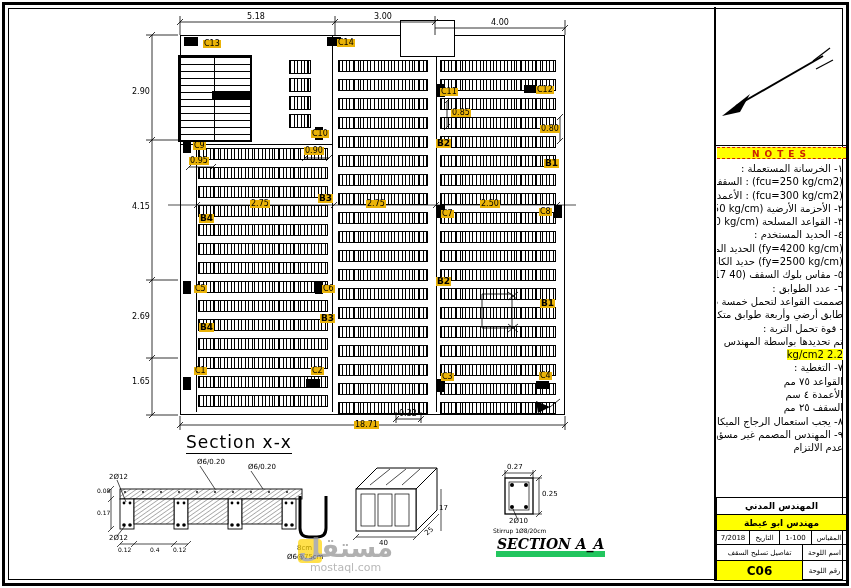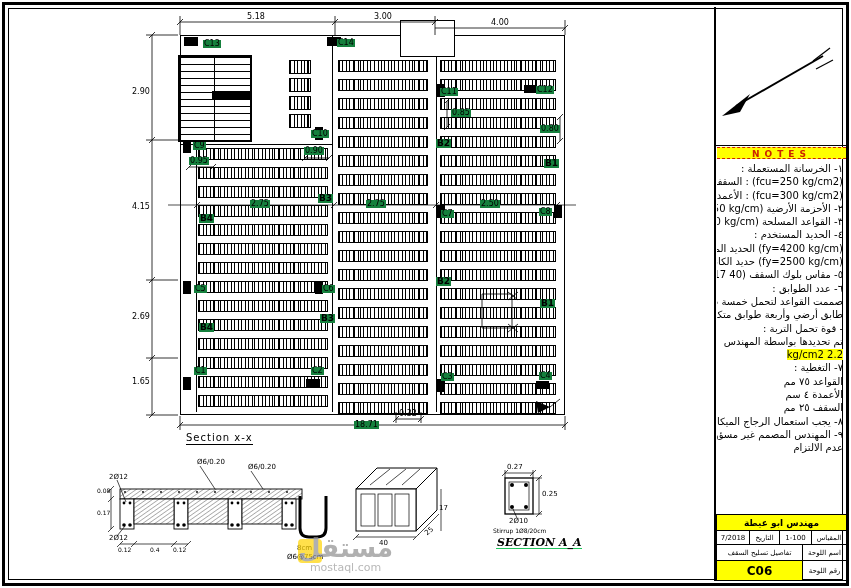--- a/index.html
+++ b/index.html
@@ -14,28 +14,28 @@
       repeating-linear-gradient(90deg,transparent 0 15px,#000 15px 16px,#fff 16px 19px,#000 19px 20px),
       repeating-linear-gradient(90deg,#000 0 1px,transparent 1px 3.5px);}
   .mini-block{position:absolute;width:22px;height:14px;box-sizing:border-box;border:1px solid #000;
     background-image:repeating-linear-gradient(90deg,#000 0 1px,transparent 1px 3.5px);}
   .stairs{position:absolute;left:178px;top:55px;width:74px;height:87px;box-sizing:border-box;border:2px solid #000;
     background-image:repeating-linear-gradient(180deg,#000 0 1px,transparent 1px 7px);}
   .stair-divider{position:absolute;left:214px;top:56px;width:1px;height:85px;background:#000;}
   .stair-landing{position:absolute;left:212px;top:91px;width:40px;height:9px;background:#000;}
   .void-box{position:absolute;left:400px;top:20px;width:55px;height:37px;background:#fff;border:1.5px solid #000;box-sizing:border-box;}
   .col-mark{position:absolute;background:#000;}
-  .lbl{position:absolute;font-size:8px;line-height:1;background:#15803d;padding:0 1px;white-space:nowrap;}
+  .lbl{position:absolute;font-size:8px;line-height:1;background:#eab308;padding:0 1px;white-space:nowrap;}
   .nobg{background:transparent;}
   .beam-lbl{font-size:9px;font-weight:bold;}
   .big-dim{font-size:8px;}
-  .sec-title{position:absolute;font-size:10px;letter-spacing:1px;border-bottom:1px solid #000;padding-bottom:1px;background:transparent;}
+  .sec-title{position:absolute;font-size:17px;letter-spacing:1px;border-bottom:1px solid #000;padding-bottom:1px;background:transparent;}
   .tiny{font-size:6px;}
   .small7{font-size:7px;}
-  .caption{font-family:"DejaVu Serif",serif;font-style:italic;font-weight:bold;font-size:11px;border-bottom:1px solid #22c55e;background:transparent;}
+  .caption{font-family:"DejaVu Serif",serif;font-style:italic;font-weight:bold;font-size:14px;border-bottom:6px solid #22c55e;background:transparent;}
   
   .panel-divider{position:absolute;left:714px;top:7px;width:2px;height:574px;background:#000;}
   .panel-h{position:absolute;left:715px;width:132px;height:1px;background:#000;}
   .notes-title{position:absolute;left:717px;top:147px;width:129px;height:12px;background:#ffff00;color:#cc2200;
     font-weight:bold;font-size:9px;letter-spacing:5px;text-align:center;line-height:12px;border-top:1px dashed #cc2200;border-bottom:1px dashed #cc2200;box-sizing:border-box;}
   .notes-box{position:absolute;left:717px;top:162px;width:128px;height:200px;direction:rtl;text-align:right;padding-right:2px;box-sizing:border-box;}
   .note-line{font-size:10px;line-height:1.33;white-space:nowrap;overflow:hidden;}
   .hl{background:#ffff00;}
   
   .tb-cell{position:absolute;box-sizing:border-box;border:1px solid #000;display:flex;align-items:center;justify-content:center;
@@ -414,20 +414,21 @@
     <div class="note-line"><span class="hl">2.2 kg/cm2</span></div>
     <div class="note-line">٧- التغطية :</div>
     <div class="note-line">القواعد ٧٥ مم</div>
     <div class="note-line">الأعمدة ٤ سم</div>
     <div class="note-line">السقف ٢٥ مم</div>
     <div class="note-line">٨- يجب استعمال الرجاج الميكانيكي أثناء الصب</div>
     <div class="note-line">٩- المهندس المصمم غير مسؤول في حالة</div>
     <div class="note-line">عدم الالتزام</div>
   </div>
 
+  <div class="tb-cell bold" style="left:716px;top:497px;width:131px;height:18px;font-size:9px;">المهندس المدني</div>
   <div class="tb-cell bold yellow" style="left:716px;top:514px;width:131px;height:17px;font-size:9px;">مهندس ابو عيطة</div>
   <div class="tb-cell" style="left:716px;top:530px;width:34px;height:15px;direction:ltr;">7/2018</div>
   <div class="tb-cell" style="left:749px;top:530px;width:31px;height:15px;">التاريخ</div>
   <div class="tb-cell" style="left:779px;top:530px;width:33px;height:15px;direction:ltr;">1-100</div>
   <div class="tb-cell" style="left:811px;top:530px;width:36px;height:15px;">المقياس</div>
   <div class="tb-cell" style="left:716px;top:544px;width:87px;height:17px;">تفاصيل تسليح السقف</div>
   <div class="tb-cell" style="left:802px;top:544px;width:45px;height:17px;">اسم اللوحة</div>
   <div class="tb-cell bold yellow" style="left:716px;top:560px;width:87px;height:21px;font-size:12px;direction:ltr;">C06</div>
   <div class="tb-cell" style="left:802px;top:560px;width:45px;height:21px;">رقم اللوحة</div>
 

